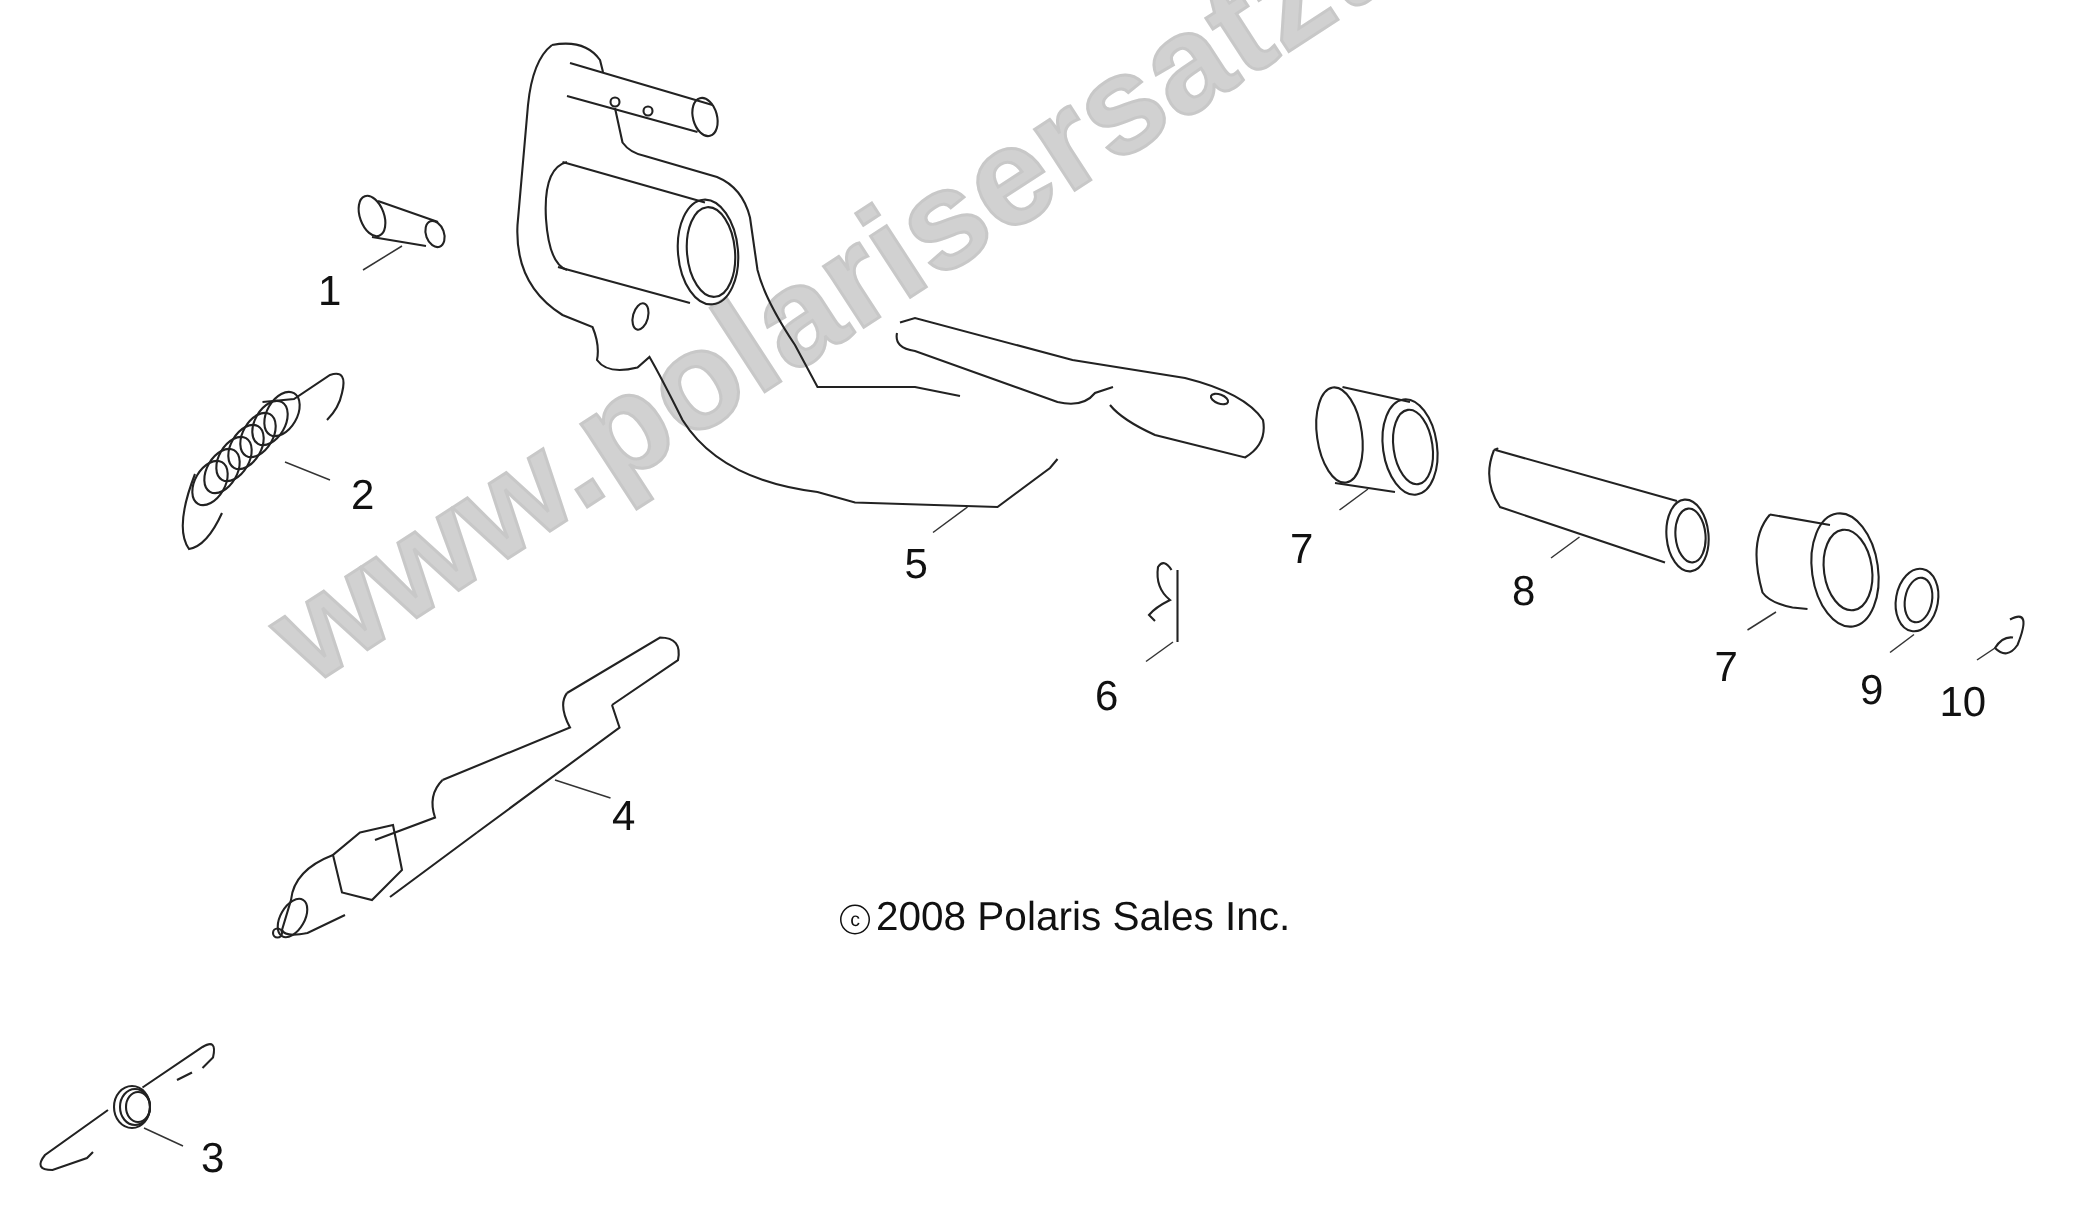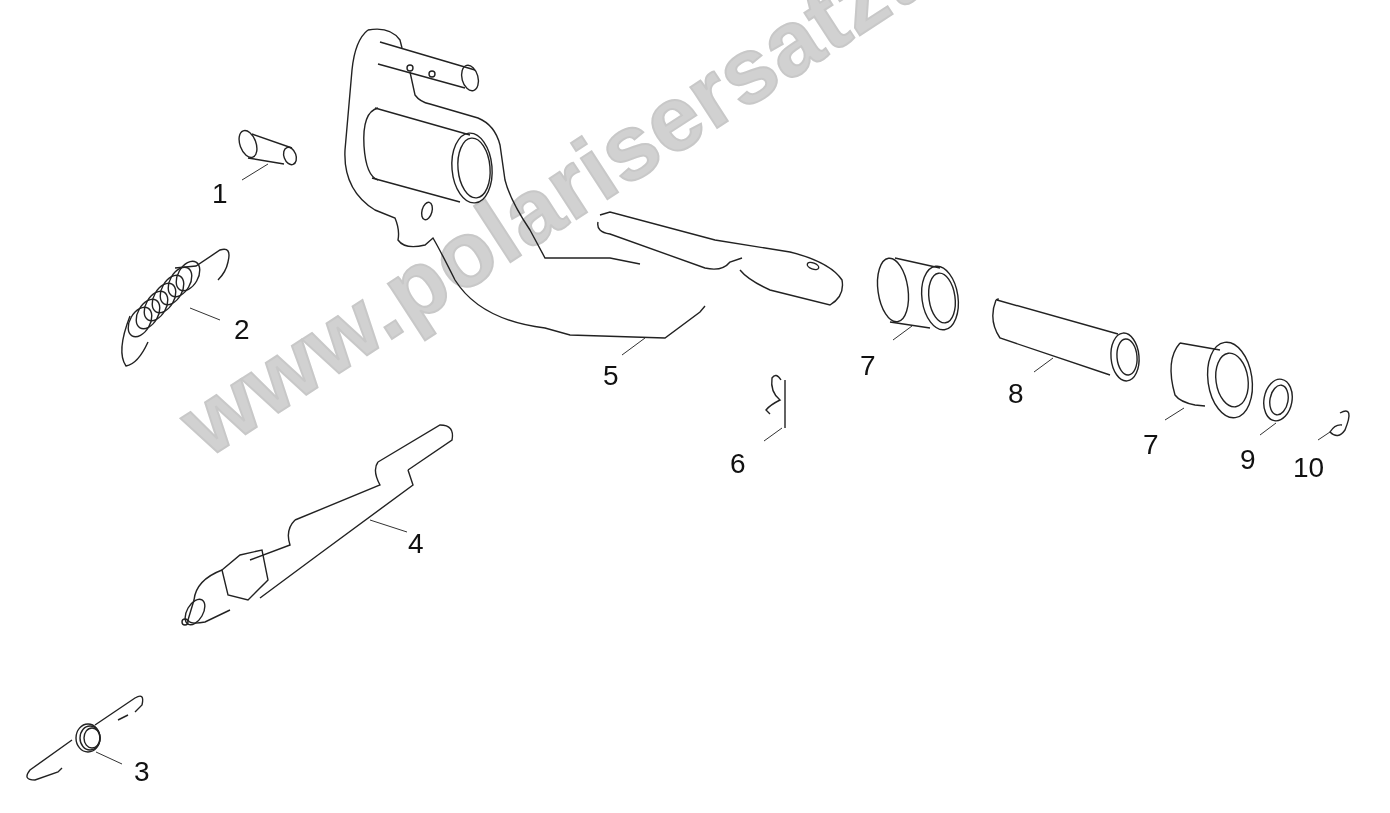--- a/index.html
+++ b/index.html
@@ -129,13 +129,16 @@
   <div class="callout" style="left:134px;top:758px;">3</div>
   <div class="callout" style="left:408px;top:530px;">4</div>
   <div class="callout" style="left:603px;top:362px;">5</div>
   <div class="callout" style="left:730px;top:450px;">6</div>
   <div class="callout" style="left:860px;top:352px;">7</div>
   <div class="callout" style="left:1008px;top:380px;">8</div>
   <div class="callout" style="left:1143px;top:431px;">7</div>
   <div class="callout" style="left:1240px;top:446px;">9</div>
   <div class="callout" style="left:1293px;top:454px;">10</div>
 
+  <div class="copyright">
+    <span class="c">c</span><span>2008 Polaris Sales Inc.</span>
+  </div>
 </div>
 
 </body></html>

